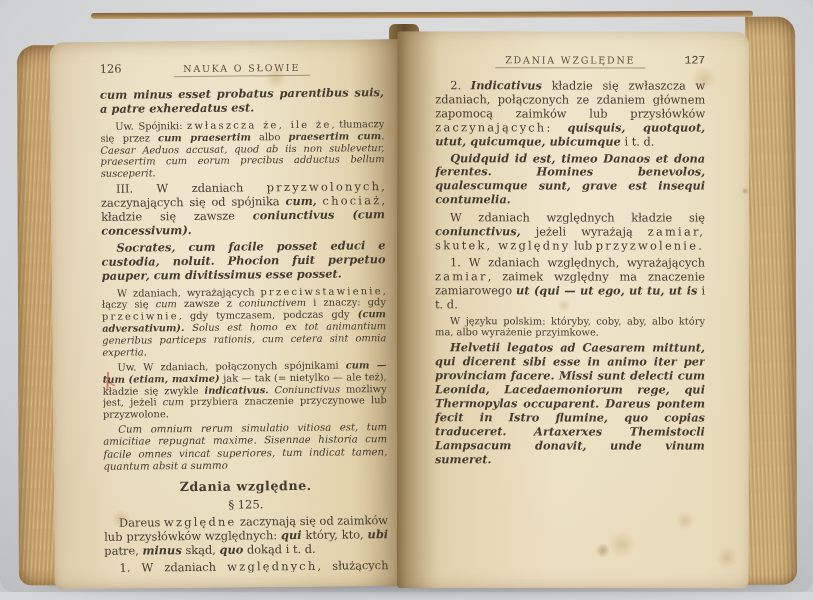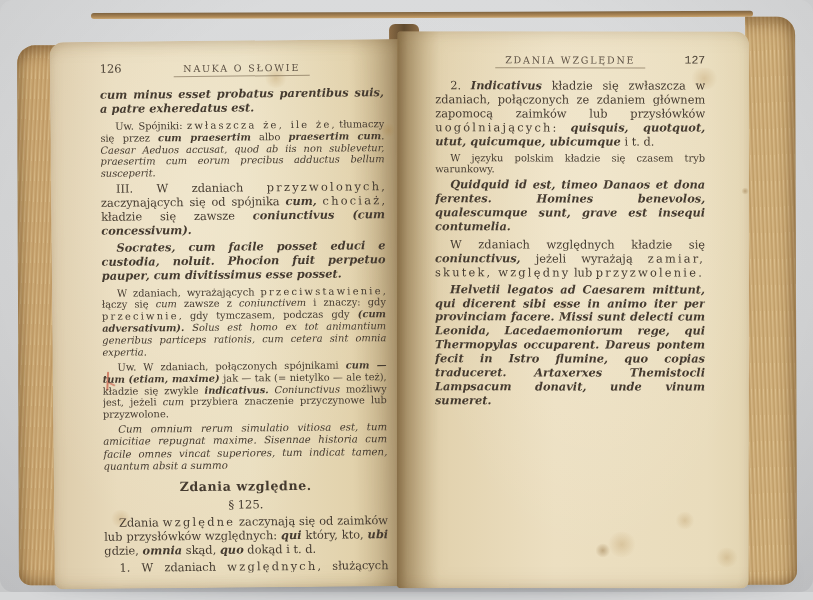--- a/index.html
+++ b/index.html
@@ -109,43 +109,44 @@
         <div class="page-body">
             <p class="par par-latin" style="text-indent: 0px;"><span>cum minus esset probatus parentibus suis, a patre exheredatus est.</span></p>
             <p class="par par-small"><span>Uw. Spójniki: </span><span class="seg-sp">zwłaszcza że, ile że</span><span>, tłumaczy się przez </span><span class="seg-latin">cum praesertim</span><span> albo </span><span class="seg-latin">praesertim cum</span><span>. </span><span class="seg-it">Caesar Aeduos accusat, quod ab iis non sublevetur, praesertim cum eorum precibus adductus bellum susceperit.</span></p>
             <p class="par par-body"><span>III. W zdaniach </span><span class="seg-sp">przyzwolonych</span><span>, zaczynających się od spójnika </span><span class="seg-latin">cum,</span><span> </span><span class="seg-sp">chociaż</span><span>, kładzie się zawsze </span><span class="seg-latin">coniunctivus (cum concessivum).</span></p>
             <p class="par par-latin"><span>Socrates, cum facile posset educi e custodia, noluit. Phocion fuit perpetuo pauper, cum divitissimus esse posset.</span></p>
             <p class="par par-small"><span>W zdaniach, wyrażających </span><span class="seg-sp">przeciwstawienie</span><span>, łączy się </span><span class="seg-it">cum</span><span> zawsze z </span><span class="seg-it">coniunctivem</span><span> i znaczy: gdy </span><span class="seg-sp">przeciwnie</span><span>, gdy tymczasem, podczas gdy </span><span class="seg-latin">(cum adversativum).</span><span> </span><span class="seg-it">Solus est homo ex tot animantium generibus particeps rationis, cum cetera sint omnia expertia.</span></p>
             <p class="par par-small"><span>Uw. W zdaniach, połączonych spójnikami </span><span class="seg-latin">cum — tum (etiam, maxime)</span><span> jak — tak (= nietylko — ale też), kładzie się zwykle </span><span class="seg-latin">indicativus.</span><span> </span><span class="seg-it">Coniunctivus</span><span> możliwy jest, jeżeli </span><span class="seg-it">cum</span><span> przybiera znaczenie przyczynowe lub przyzwolone.</span></p>
             <p class="par par-smlatin"><span>Cum omnium rerum simulatio vitiosa est, tum amicitiae repugnat maxime. Sisennae historia cum facile omnes vincat superiores, tum indicat tamen, quantum absit a summo</span></p>
             <p class="par par-heading"><span>Zdania względne.</span></p>
             <p class="par par-section"><span>§ 125.</span></p>
-            <p class="par par-body"><span>Zdania </span><span class="seg-sp">względne</span><span> zaczynają się od zaimków lub przysłówków względnych: </span><span class="seg-latin">qui</span><span> który, kto, </span><span class="seg-latin">ubi</span><span> gdzie, </span><span class="seg-latin">omnia</span><span> skąd, </span><span class="seg-latin">quo</span><span> dokąd i t. d.</span></p>
+            <p class="par par-body"><span>Dareus </span><span class="seg-sp">względne</span><span> zaczynają się od zaimków lub przysłówków względnych: </span><span class="seg-latin">qui</span><span> który, kto, </span><span class="seg-latin">ubi</span><span> patre, </span><span class="seg-latin">minus</span><span> skąd, </span><span class="seg-latin">quo</span><span> dokąd i t. d.</span></p>
             <p class="par par-body"><span>1. W zdaniach </span><span class="seg-sp">względnych</span><span>, służących tylko do określenia wyrazu lub zdania, a wyrażających czynności rzeczywiste, kładzie się </span></p>
           </div>
       </div>
     </div>
 
     <div class="page page-right">
       <div class="stain" style="left:210px;top:500px;width:30px;height:26px;"></div>
       <div class="stain stain-dark" style="left:198px;top:512px;width:16px;height:14px;"></div>
       <div class="stain" style="left:278px;top:480px;width:20px;height:18px;"></div>
       <div class="stain" style="left:318px;top:516px;width:24px;height:20px;"></div>
       <div class="stain" style="left:160px;top:268px;width:14px;height:12px;"></div>
       <div class="stain stain-dark" style="left:344px;top:156px;width:8px;height:7px;"></div>
       <div class="stain" style="left:292px;top:36px;width:30px;height:22px;"></div>
       <div class="page-inner inner-right">
         <div class="page-head">
           <span></span>
           <span class="running-title">ZDANIA WZGLĘDNE</span>
           <span class="page-num num-right">127</span>
         </div>
         <div class="page-body">
-            <p class="par par-body"><span>2. </span><span class="seg-latin">Indicativus</span><span> kładzie się zwłaszcza w zdaniach, połączonych ze zdaniem głównem zapomocą zaimków lub przysłówków </span><span class="seg-sp">uogólniających</span><span>: </span><span class="seg-latin">quisquis, quotquot, utut, quicumque, ubicumque</span><span> i t. d.</span></p>
-            <p class="par par-small"><span>W języku polskim kładzie się czasem tryb warunkowy.</span></p>
+            <p class="par par-body"><span>2. </span><span class="seg-latin">Indicativus</span><span> kładzie się zwłaszcza w zdaniach, połączonych ze zdaniem głównem zapomocą zaimków lub przysłówków </span><span class="seg-sp">zaczynających</span><span>: </span><span class="seg-latin">quisquis, quotquot, utut, quicumque, ubicumque</span><span> i t. d.</span></p>
             <p class="par par-latin"><span>Quidquid id est, timeo Danaos et dona ferentes. Homines benevolos, qualescumque sunt, grave est insequi contumelia.</span></p>
             <p class="par par-body"><span>W zdaniach względnych kładzie się </span><span class="seg-latin">coniunctivus,</span><span> jeżeli wyrażają </span><span class="seg-sp">zamiar, skutek, względny</span><span> lub </span><span class="seg-sp">przyzwolenie</span><span>.</span></p>
+            <p class="par par-body"><span>1. W zdaniach względnych, wyrażających </span><span class="seg-sp">zamiar</span><span>, zaimek względny ma znaczenie zamiarowego </span><span class="seg-latin">ut (qui — ut ego, ut tu, ut is</span><span> i t. d.</span></p>
+            <p class="par par-small"><span>W języku polskim: któryby, coby, aby, albo który ma, albo wyrażenie przyimkowe.</span></p>
             <p class="par par-latin"><span>Helvetii legatos ad Caesarem mittunt, qui dicerent sibi esse in animo iter per provinciam facere. Missi sunt delecti cum Leonida, Lacedaemoniorum rege, qui Thermopylas occuparent. Dareus pontem fecit in Istro flumine, quo copias traduceret. Artaxerxes Themistocli Lampsacum donavit, unde vinum sumeret.</span></p>
           </div>
       </div>
     </div>
   </div>
 </div>
 
 </body></html>

